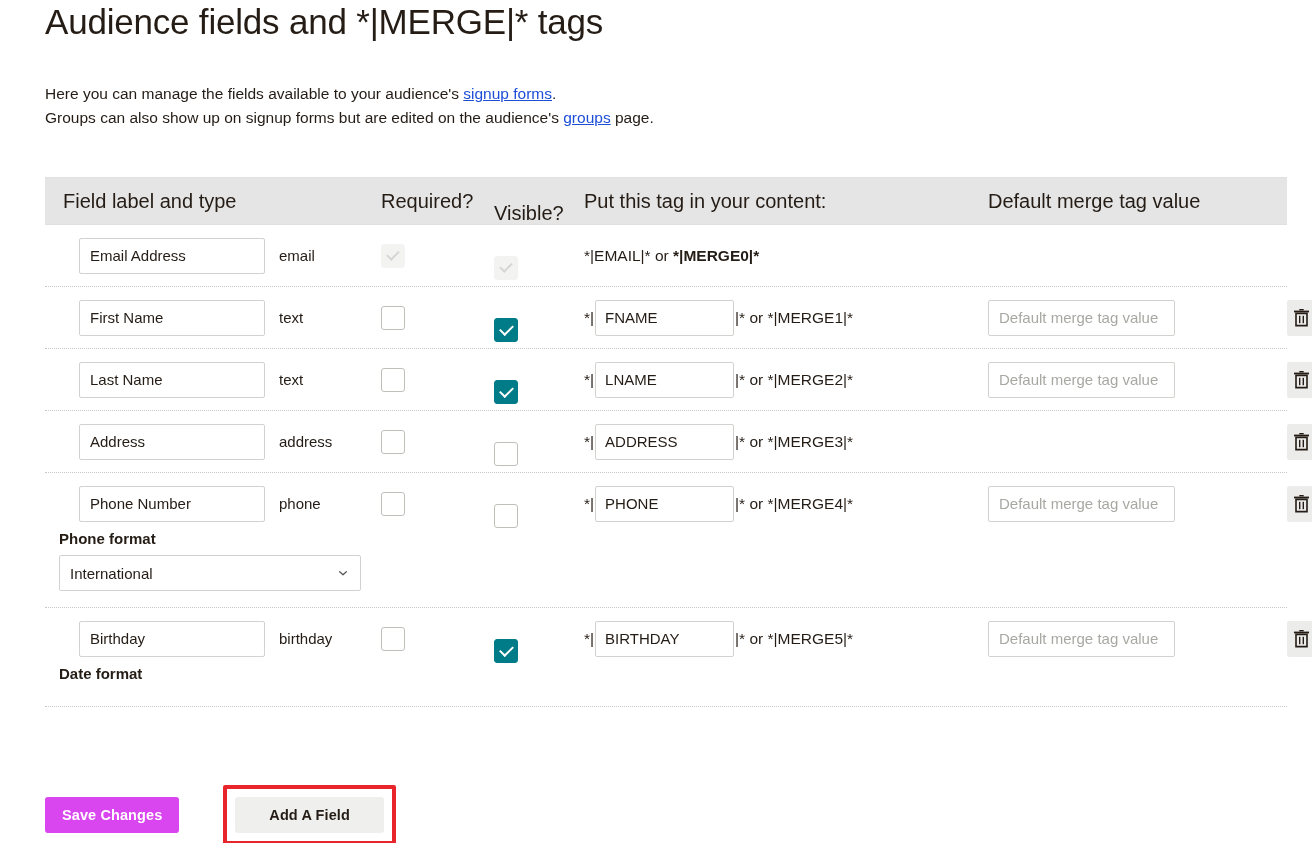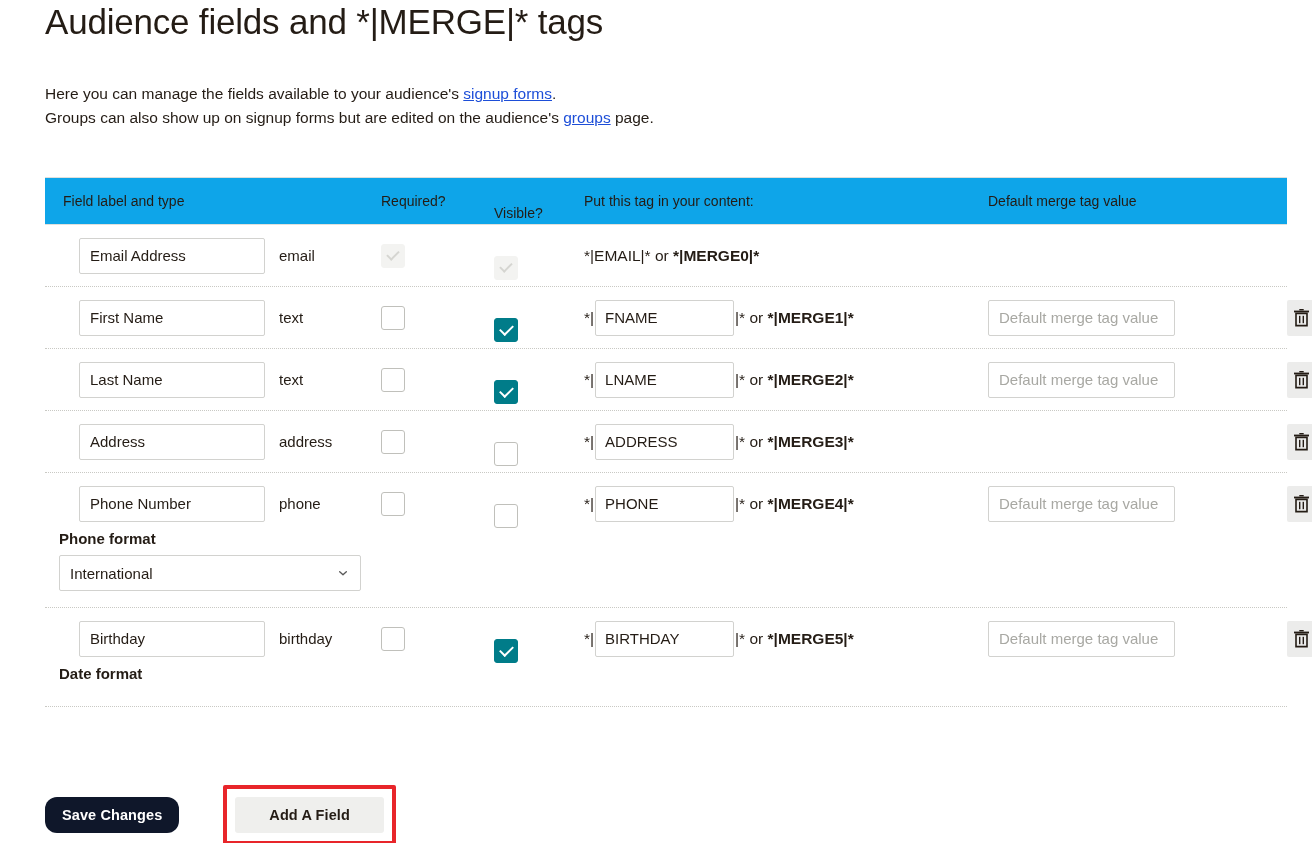--- a/index.html
+++ b/index.html
@@ -40,24 +40,24 @@
   
   .fields-table {
     position: absolute;
     left: 45px; top: 177px;
     width: 1242px;
   }
   .thead {
     display: flex;
     align-items: center;
     height: 48px;
-    background: #0ea5e9;
+    background: #e5e5e5;
     border-top: 1px solid #e0e0dc;
     border-bottom: 1px solid #e0e0dc;
-    font-size: 14px;
+    font-size: 20px;
     color: #241c15;
   }
   .th { padding: 0; }
   .col-label  { width: 336px; padding-left: 18px; }
   .col-req    { width: 113px; }
   .col-vis    { width: 90px; margin-top: 24px; }
   .col-tag    { width: 404px; }
   .col-def    { width: 299px; }
   .col-del    { width: 0px; }
 
@@ -142,21 +142,21 @@
     border: 1px solid #d2d2cf;
     border-radius: 2px;
     font-family: "Liberation Sans", sans-serif;
     font-size: 15px;
     color: #241c15;
     background: #fff;
     outline: none;
     margin: 0 1px;
   }
   .tag-suffix { font-size: 15.5px; white-space: nowrap; }
-  .tag-suffix b { font-weight: 700; }
+  .tag-suffix b { font-weight: 400; }
 
   
   .def-input {
     width: 187px;
     height: 36px;
     padding: 0 10px;
     border: 1px solid #d2d2cf;
     border-radius: 2px;
     font-family: "Liberation Sans", sans-serif;
     font-size: 15px;
@@ -212,24 +212,24 @@
   }
 
   
   .actions {
     position: absolute;
     left: 45px; top: 785px;
     display: flex;
     align-items: center;
   }
   .btn-save {
-    background: #0f172a;
+    background: #d946ef;
     color: #ffffff;
     border: none;
-    border-radius: 12px;
+    border-radius: 3px;
     height: 36px;
     padding: 0 17px;
     font-family: "Liberation Sans", sans-serif;
     font-size: 14.5px;
     font-weight: 700;
     cursor: pointer;
     letter-spacing: 0.1px;
   }
   .addfield-wrap {
     position: relative;

